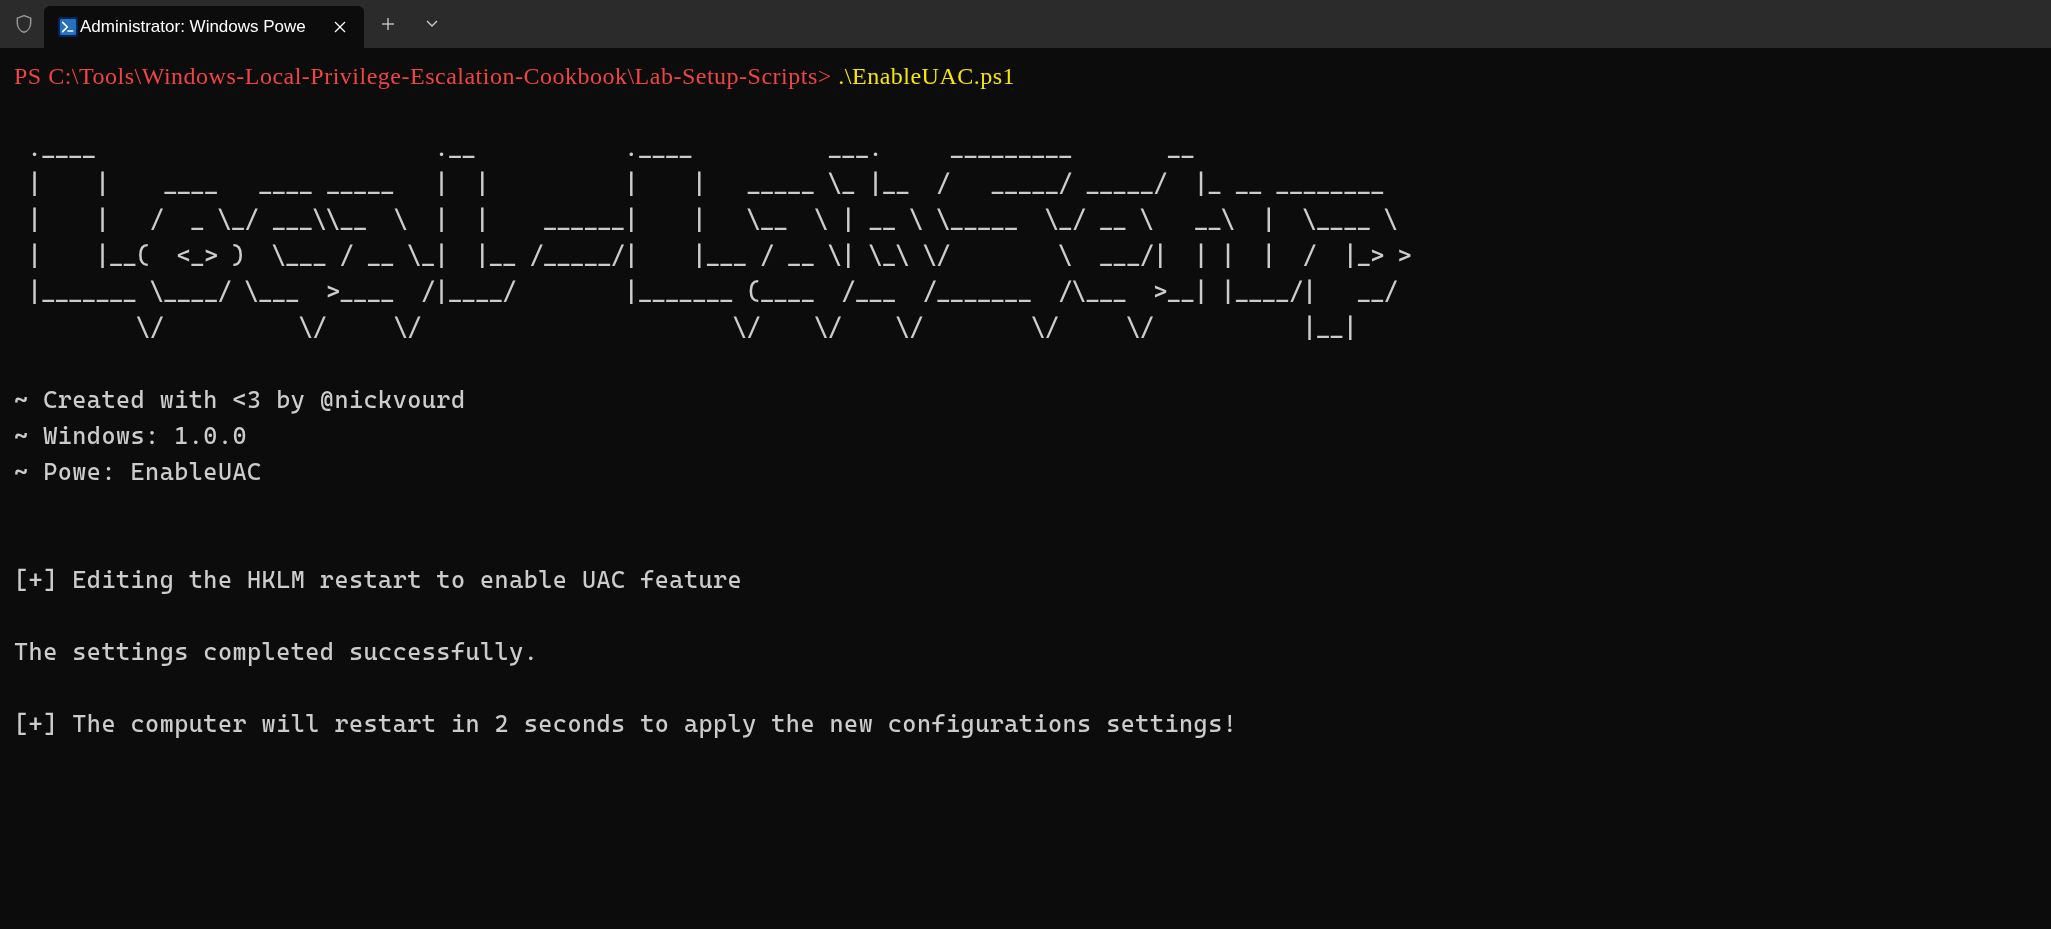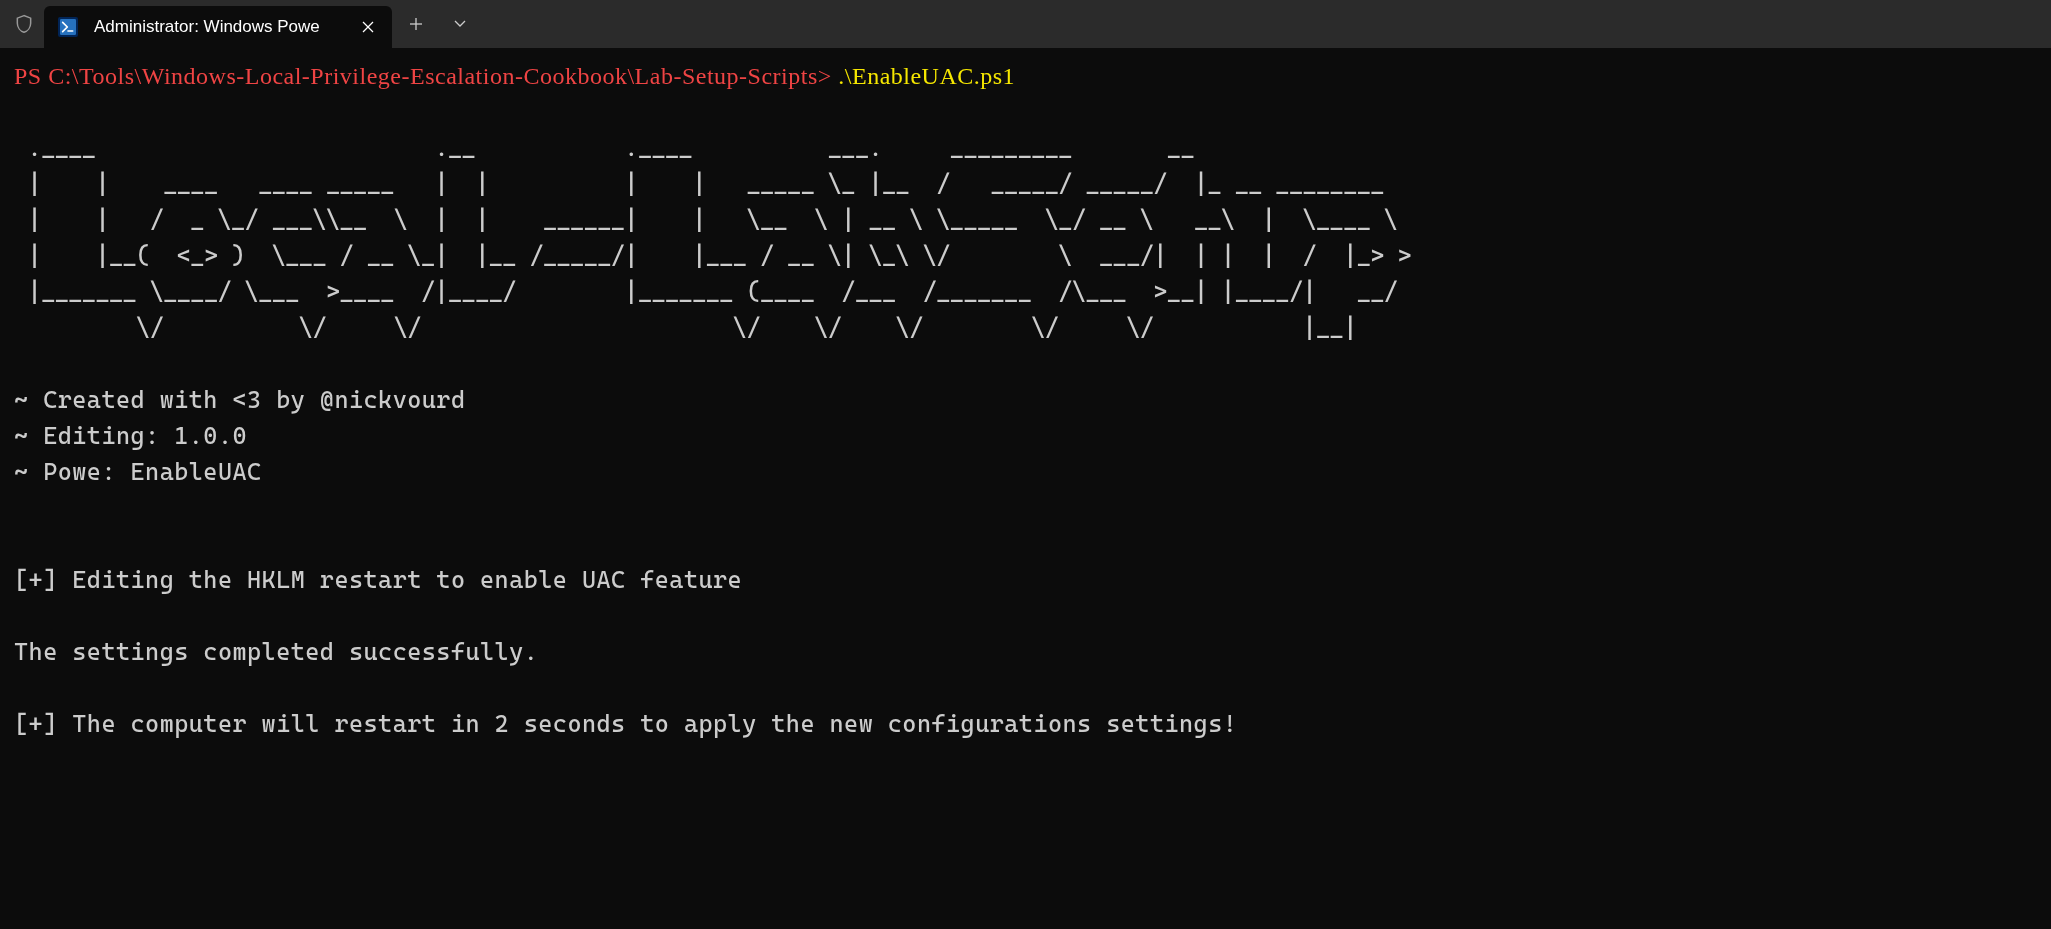--- a/index.html
+++ b/index.html
@@ -28,21 +28,21 @@
       justify-content: center;
     }
     .tab {
       background: #0c0c0c;
       height: 42px;
       display: flex;
       align-items: center;
       padding: 0 12px 0 14px;
       border-radius: 6px 6px 0 0;
       margin-top: 6px;
-      gap: 16px;
+      gap: 2px;
       min-width: 300px;
     }
     .ps-icon {
       width: 20px;
       height: 20px;
       background: #012456;
       border-radius: 2px;
       display: flex;
       align-items: center;
       justify-content: center;
@@ -144,21 +144,21 @@
 <div class="terminal"><span class="prompt">PS C:\Tools\Windows-Local-Privilege-Escalation-Cookbook\Lab-Setup-Scripts&gt; </span><span class="command">.\EnableUAC.ps1</span>
 
 <span class="ascii-art"> .____                         .__           .____          ___.     _________       __                 
  |    |    ____   ____ _____   |  |          |    |   _____ \_ |__  /   _____/ _____/  |_ __ ________   
  |    |   /  _ \_/ ___\\__  \  |  |    ______|    |   \__  \ | __ \ \_____  \_/ __ \   __\  |  \____ \  
  |    |__(  &lt;_&gt; )  \___ / __ \_|  |__ /_____/|    |___ / __ \| \_\ \/        \  ___/|  | |  |  /  |_&gt; &gt; 
  |_______ \____/ \___  &gt;____  /|____/        |_______ (____  /___  /_______  /\___  &gt;__| |____/|   __/  
          \/          \/     \/                       \/    \/    \/        \/     \/           |__|     </span>
 
 <span class="output-line">~ Created with &lt;3 by @nickvourd</span>
-<span class="output-line">~ Editing: 1.0.0</span>
+<span class="output-line">~ Windows: 1.0.0</span>
 <span class="output-line">~ Powe: EnableUAC</span>
 
 
 <span class="output-line">[+] Editing the HKLM restart to enable UAC feature</span>
 
 <span class="output-line">The settings completed successfully.</span>
 
 <span class="output-line">[+] The computer will restart in 2 seconds to apply the new configurations settings!</span>
 </div>
 

